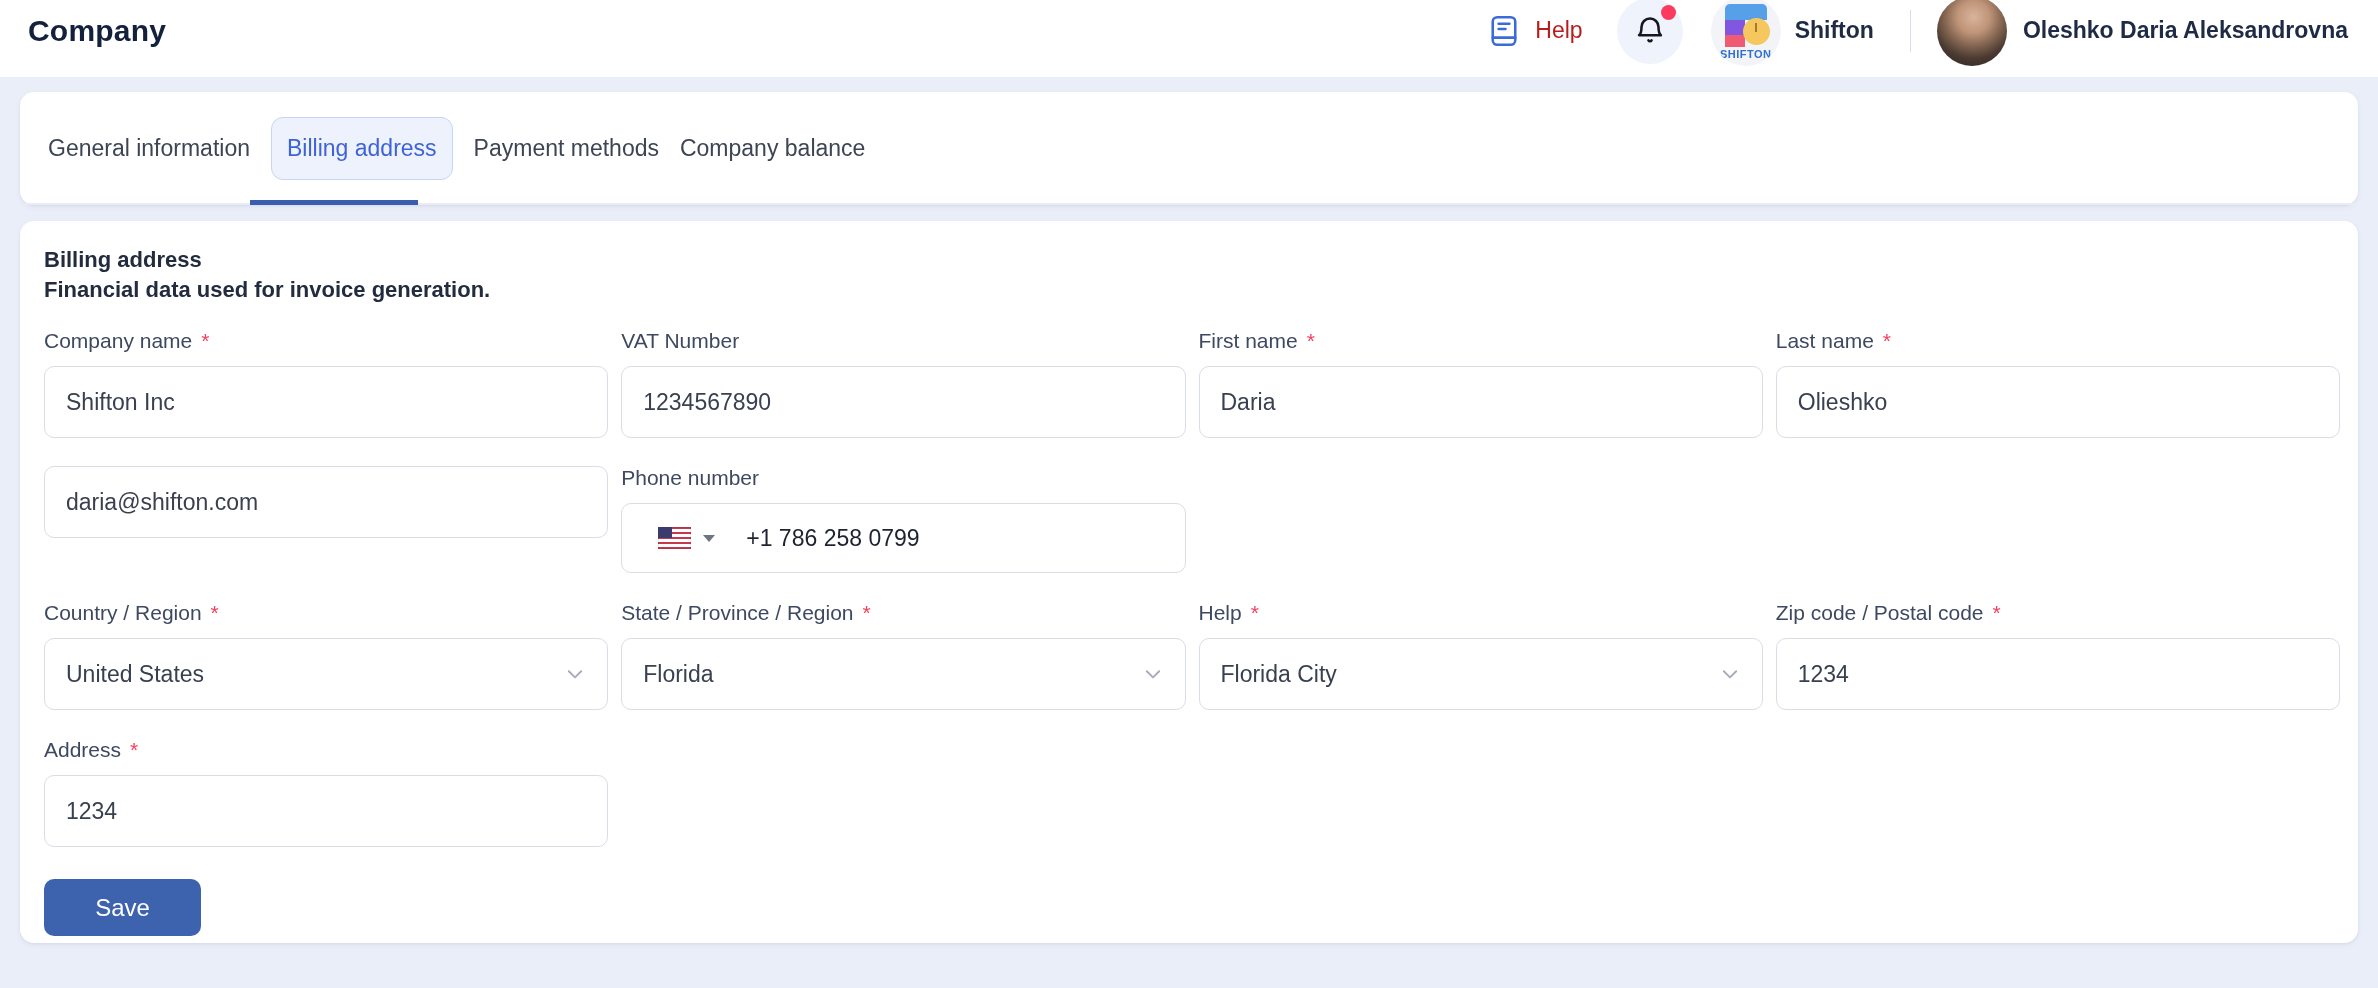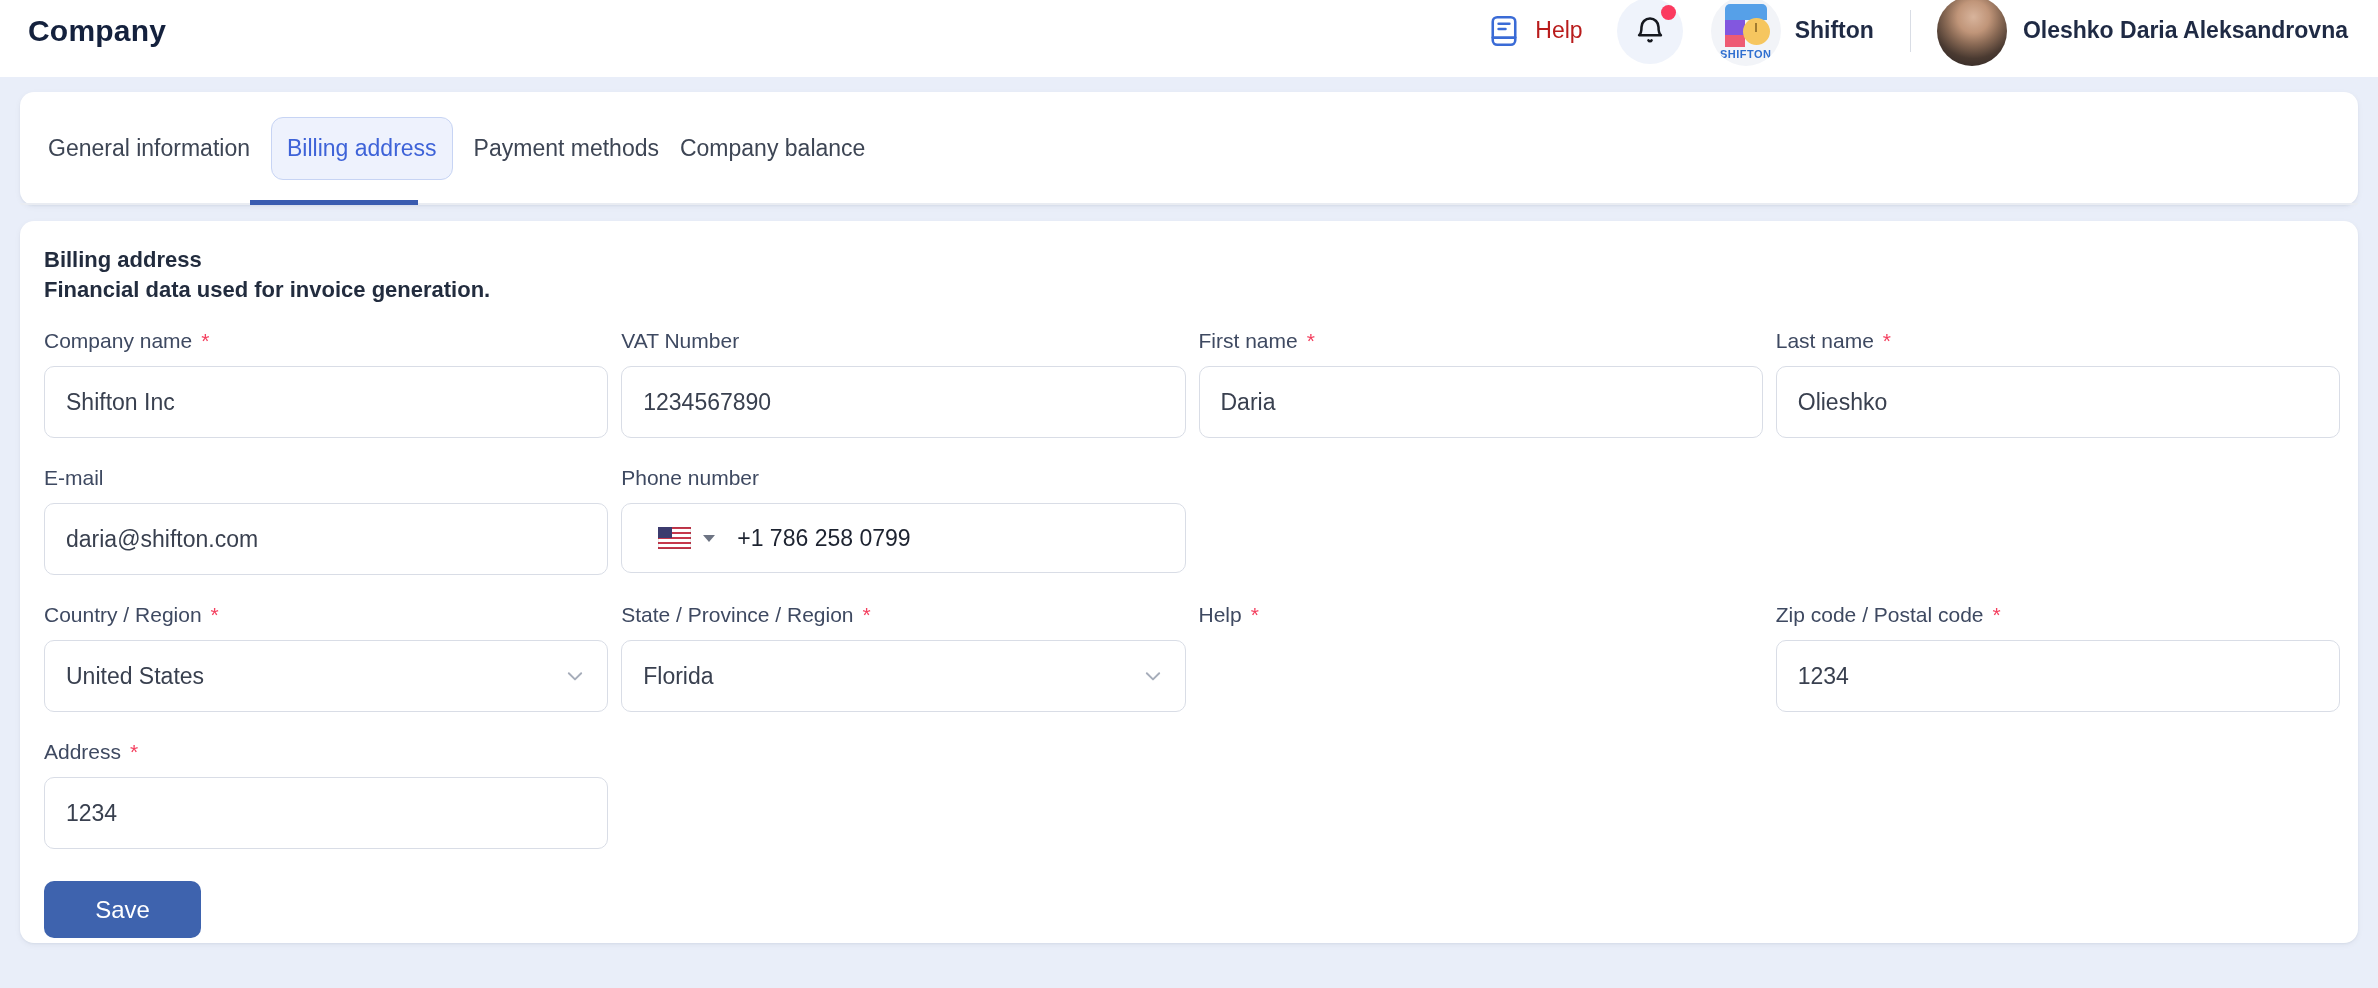--- a/index.html
+++ b/index.html
@@ -227,21 +227,21 @@
     position: absolute; left: 0; top: 0;
     width: 14px; height: 11px;
     background: #3c3b6e;
   }
   .flag-caret {
     width: 0; height: 0;
     border-left: 6px solid transparent;
     border-right: 6px solid transparent;
     border-top: 7px solid #6d7483;
   }
-  .phone-value { margin-left: 22px; font-size: 23px; color: #1d2330; }
+  .phone-value { margin-left: 31px; font-size: 23px; color: #1d2330; }
 
   
   .col-1 { grid-column: 1; }
   .col-2 { grid-column: 2; }
   .col-3 { grid-column: 3; }
   .col-4 { grid-column: 4; }
 
   .save-btn {
     margin-top: 32px;
     width: 157px;
@@ -353,23 +353,20 @@
       <div class="field-label">
         <span>Last name</span>
         <span class="required-star">*</span>
       </div>
       <div class="input-wrap">
         <input class="text-input" type="text" value="Olieshko" style="">
       </div>
     </div>
 
     <div class="field col-1">
-      <div class="field-label">
-        <span>E-mail</span>
-      </div>
       <div class="input-wrap">
         <input class="text-input" type="text" value="daria@shifton.com" style="">
       </div>
     </div>
 
     <div class="field col-2">
       <div class="field-label">
         <span>Phone number</span>
       </div>
       <div class="phone-box">
@@ -411,20 +408,28 @@
             </svg>
         </span>
       </div>
     </div>
 
     <div class="field col-3">
       <div class="field-label">
         <span>Help</span>
         <span class="required-star">*</span>
       </div>
+      <div class="input-wrap">
+        <input class="text-input" type="text" readonly="" value="Florida City" style="">
+        <span class="select-chevron">
+          <svg width="22" height="22" viewBox="0 0 16 16" fill="none">
+              <path d="M3.5 6l4.5 4.5L12.5 6" stroke="#a6adba" stroke-width="1.4" stroke-linecap="round" stroke-linejoin="round"></path>
+            </svg>
+        </span>
+      </div>
     </div>
 
     <div class="field col-4">
       <div class="field-label">
         <span>Zip code / Postal code</span>
         <span class="required-star">*</span>
       </div>
       <div class="input-wrap">
         <input class="text-input" type="text" value="1234" style="">
       </div>

